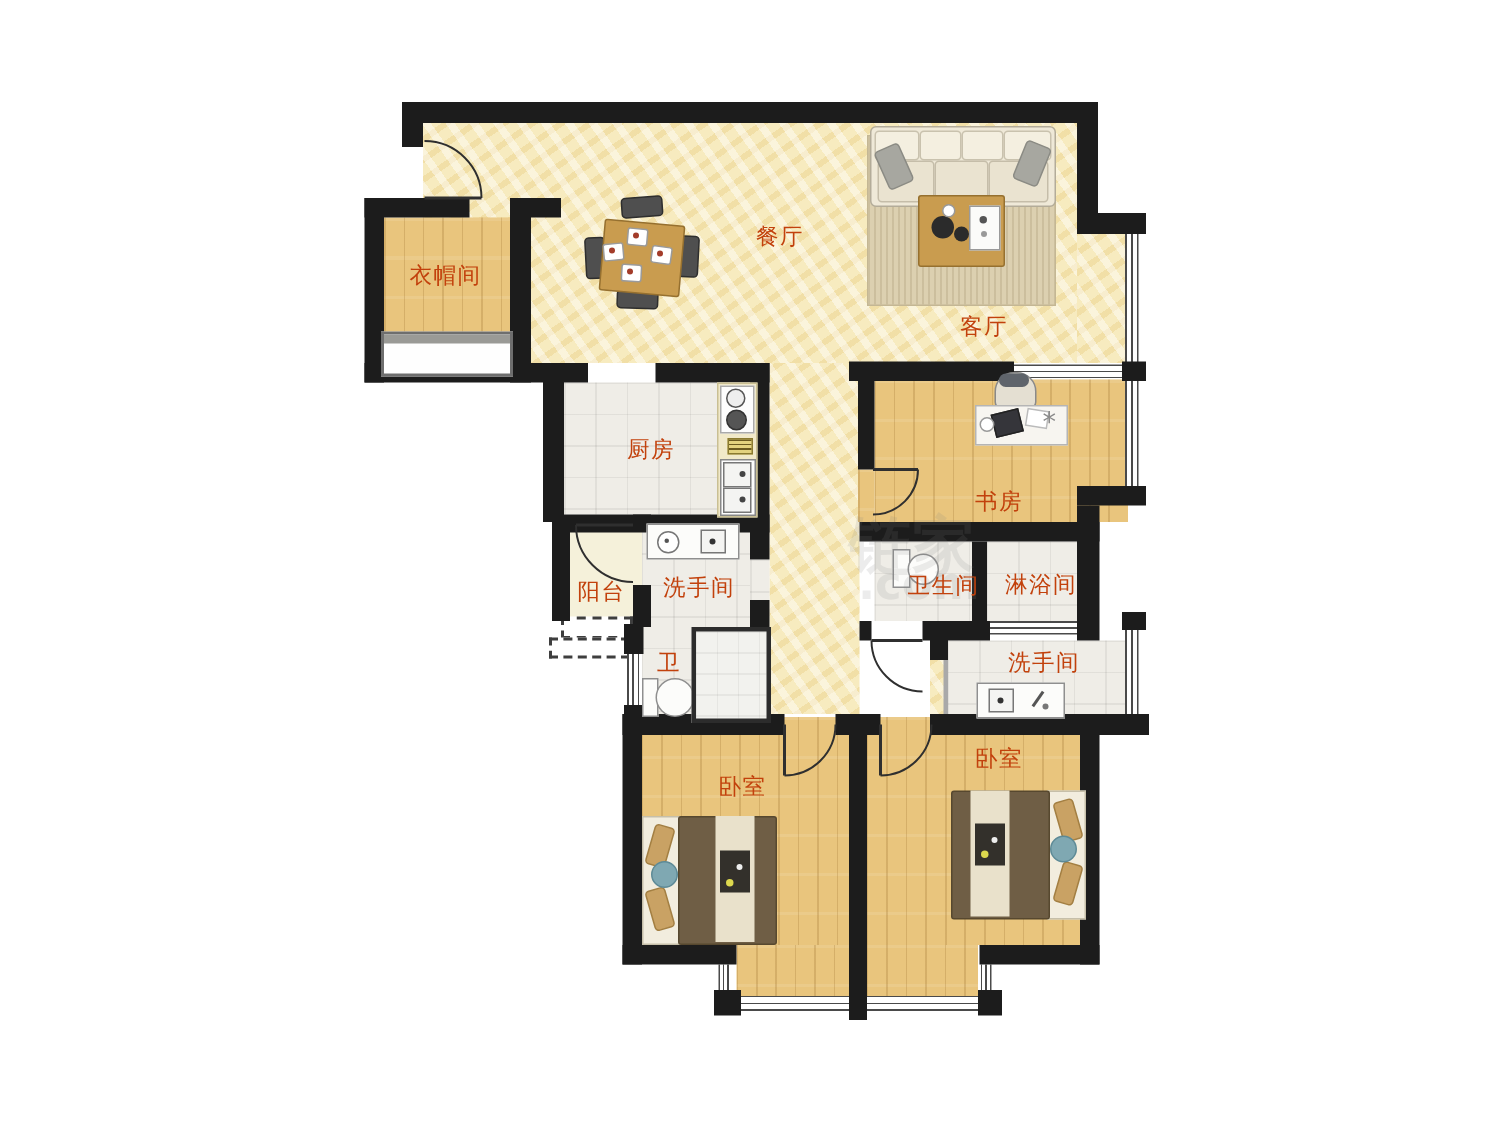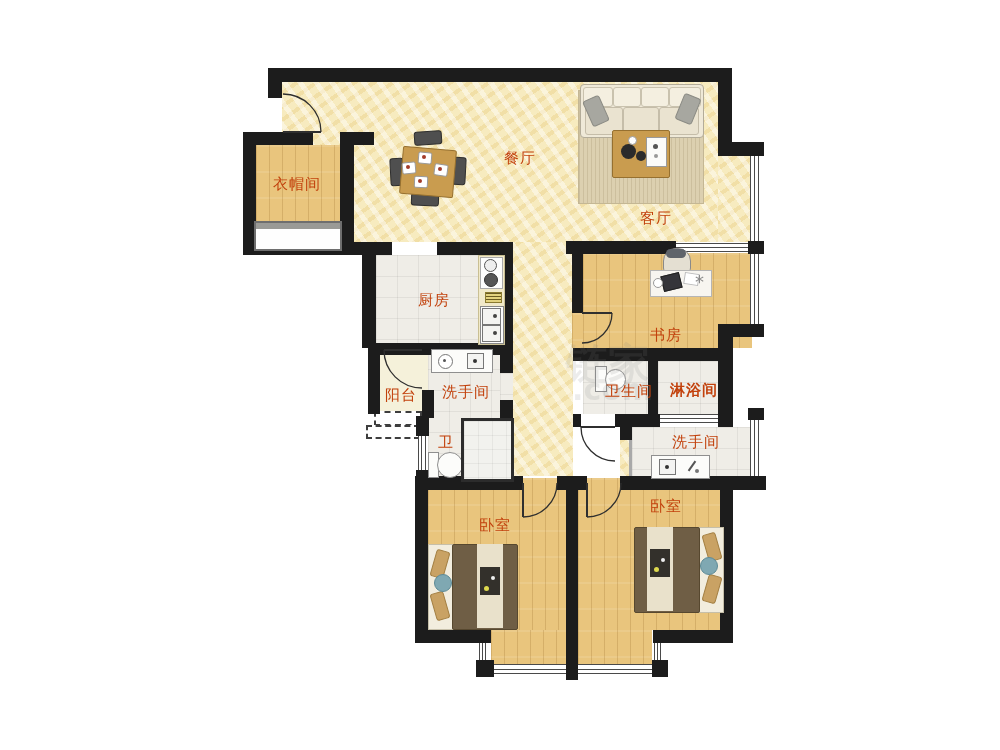--- a/index.html
+++ b/index.html
@@ -246,21 +246,21 @@
 
   <div class="room-label" style="left:520px;top:158px;">餐厅</div>
   <div class="room-label" style="left:656px;top:218px;">客厅</div>
   <div class="room-label" style="left:297px;top:184px;">衣帽间</div>
   <div class="room-label" style="left:434px;top:300px;">厨房</div>
   <div class="room-label" style="left:666px;top:323px;margin-top:12px;">书房</div>
   <div class="room-label" style="left:401px;top:395px;">阳台</div>
   <div class="room-label" style="left:466px;top:392px;">洗手间</div>
   <div class="room-label" style="left:446px;top:442px;">卫</div>
   <div class="room-label" style="left:629px;top:391px;">卫生间</div>
-  <div class="room-label" style="left:694px;top:390px;font-weight:bold;">淋浴间</div>
+  <div class="room-label" style="left:694px;top:390px;">淋浴间</div>
   <div class="room-label" style="left:696px;top:442px;">洗手间</div>
   <div class="room-label" style="left:495px;top:525px;">卧室</div>
   <div class="room-label" style="left:666px;top:506px;">卧室</div>
 
   <div class="wm" style="left:566px;top:336px;font-size:42px;font-weight:700;">链家</div>
   <div class="wm" style="left:572px;top:372px;font-size:30px;font-weight:700;">.com</div>
 
 </div>
 
 </body></html>

